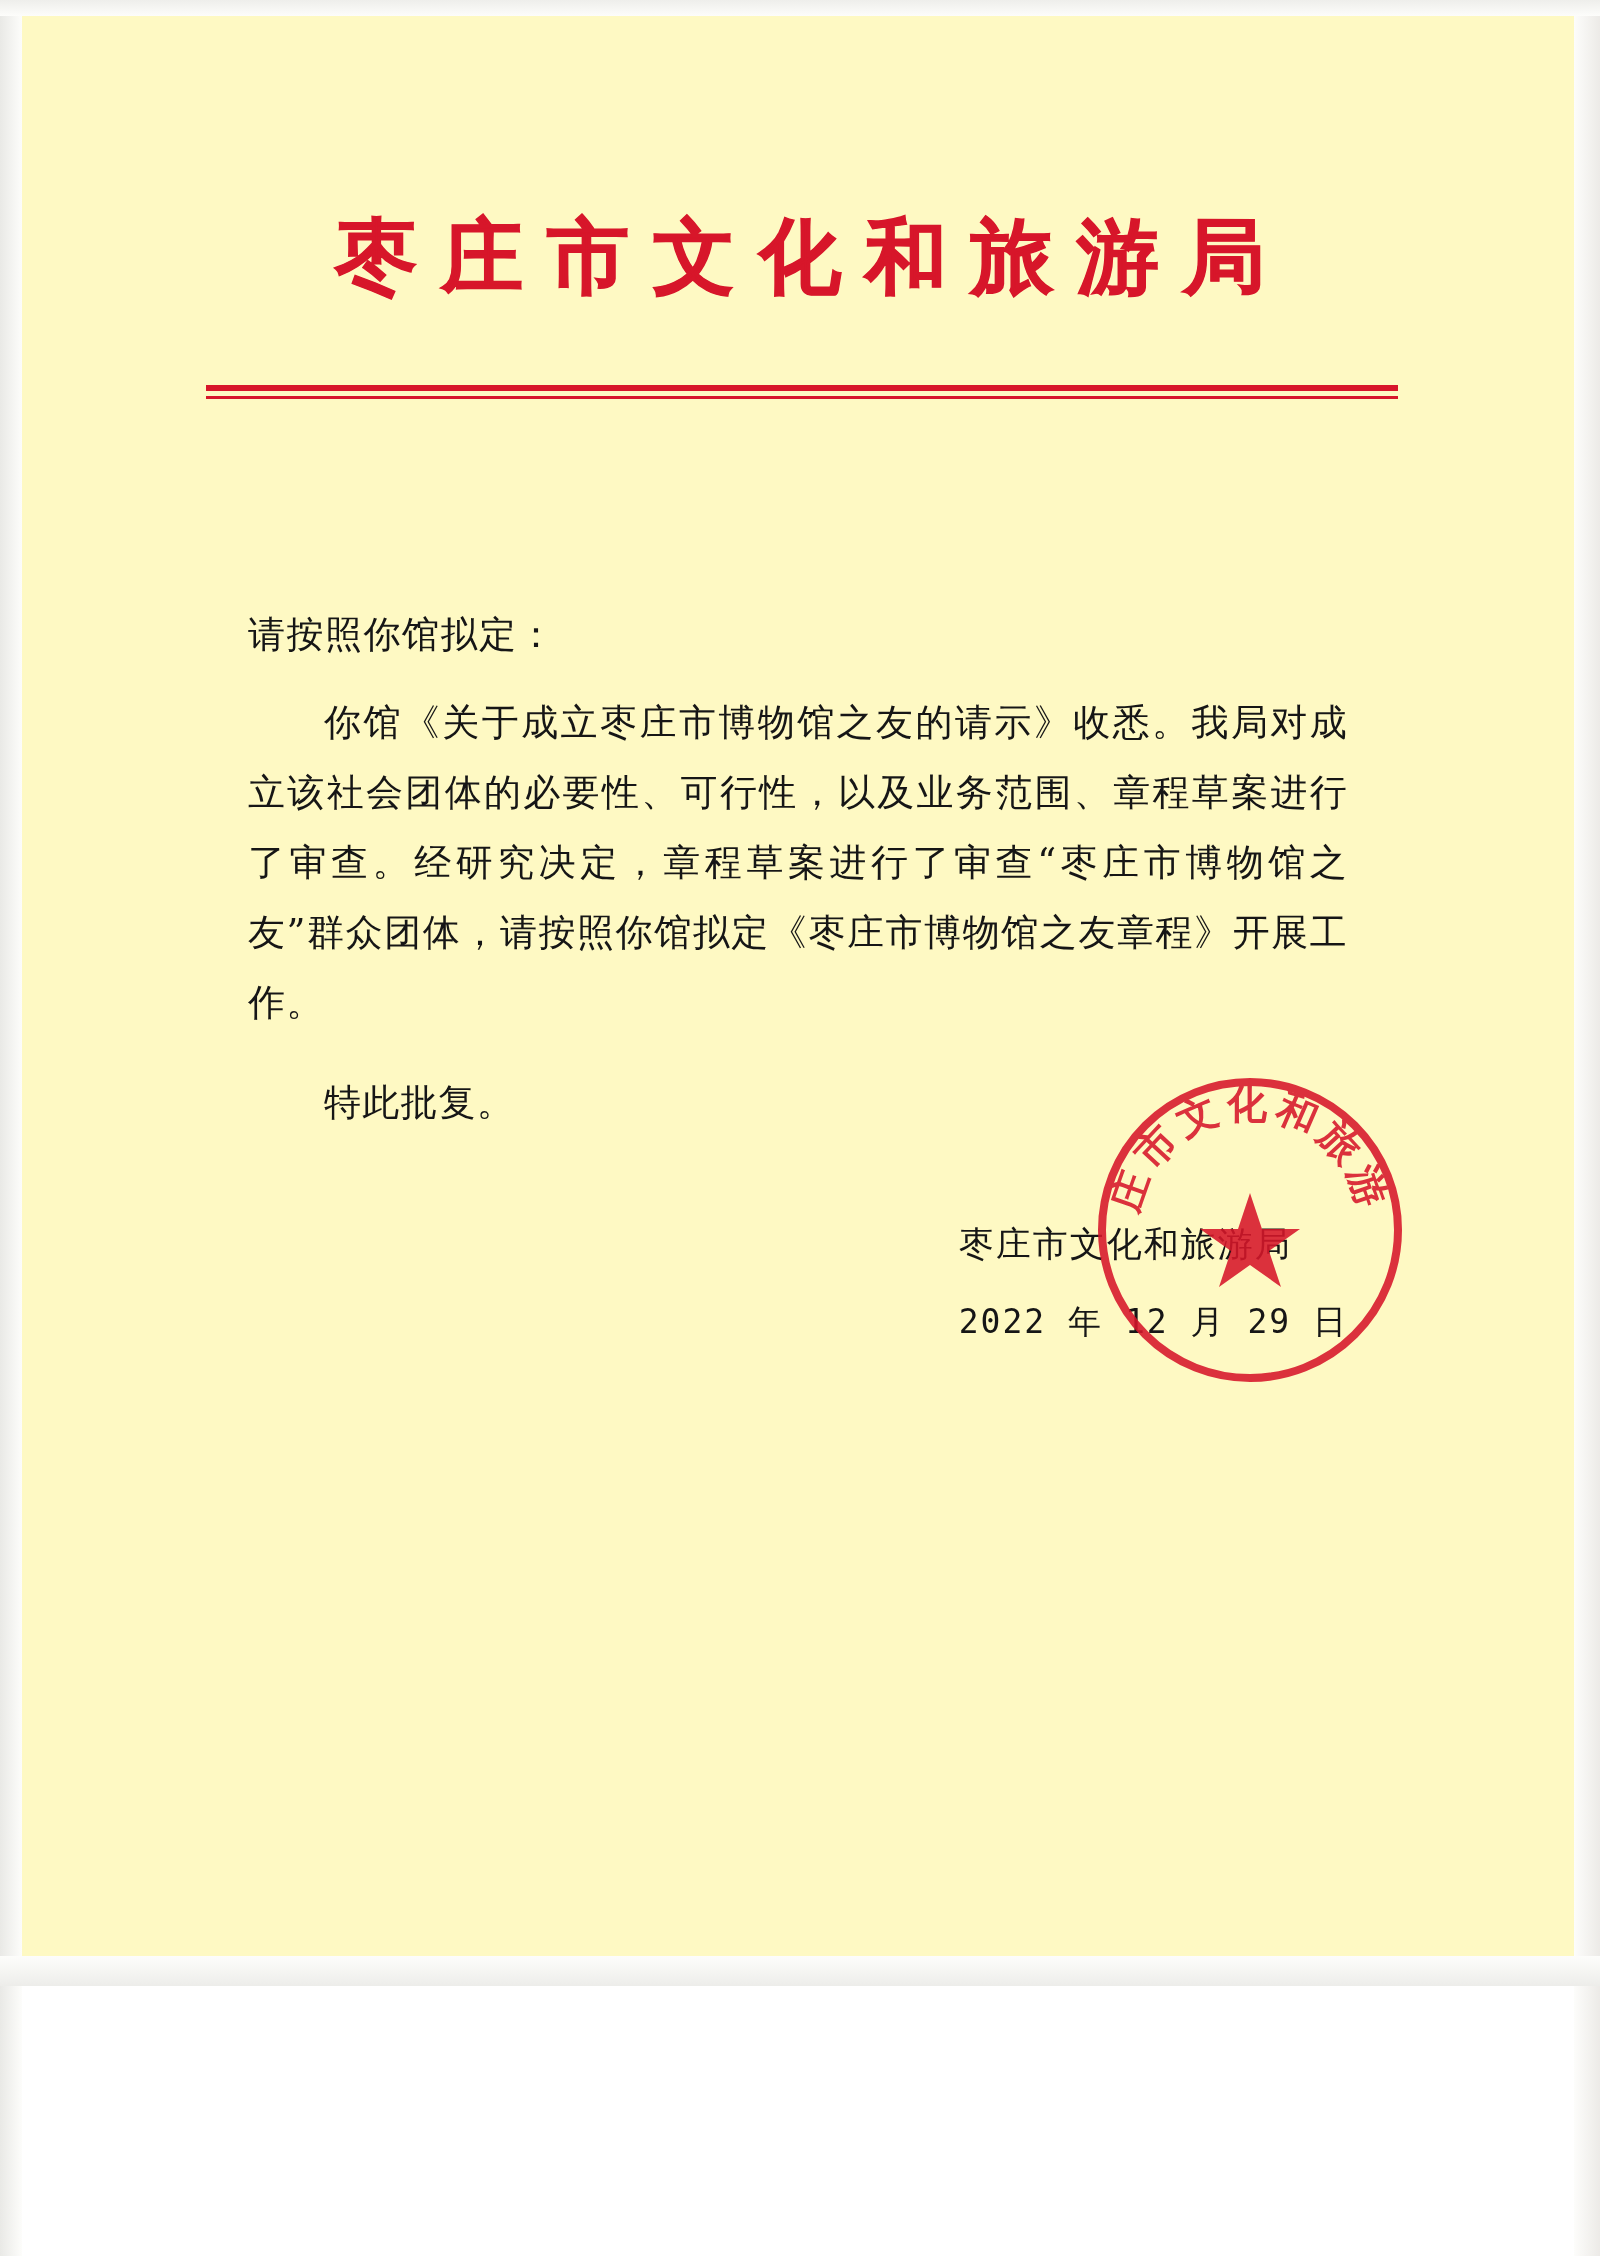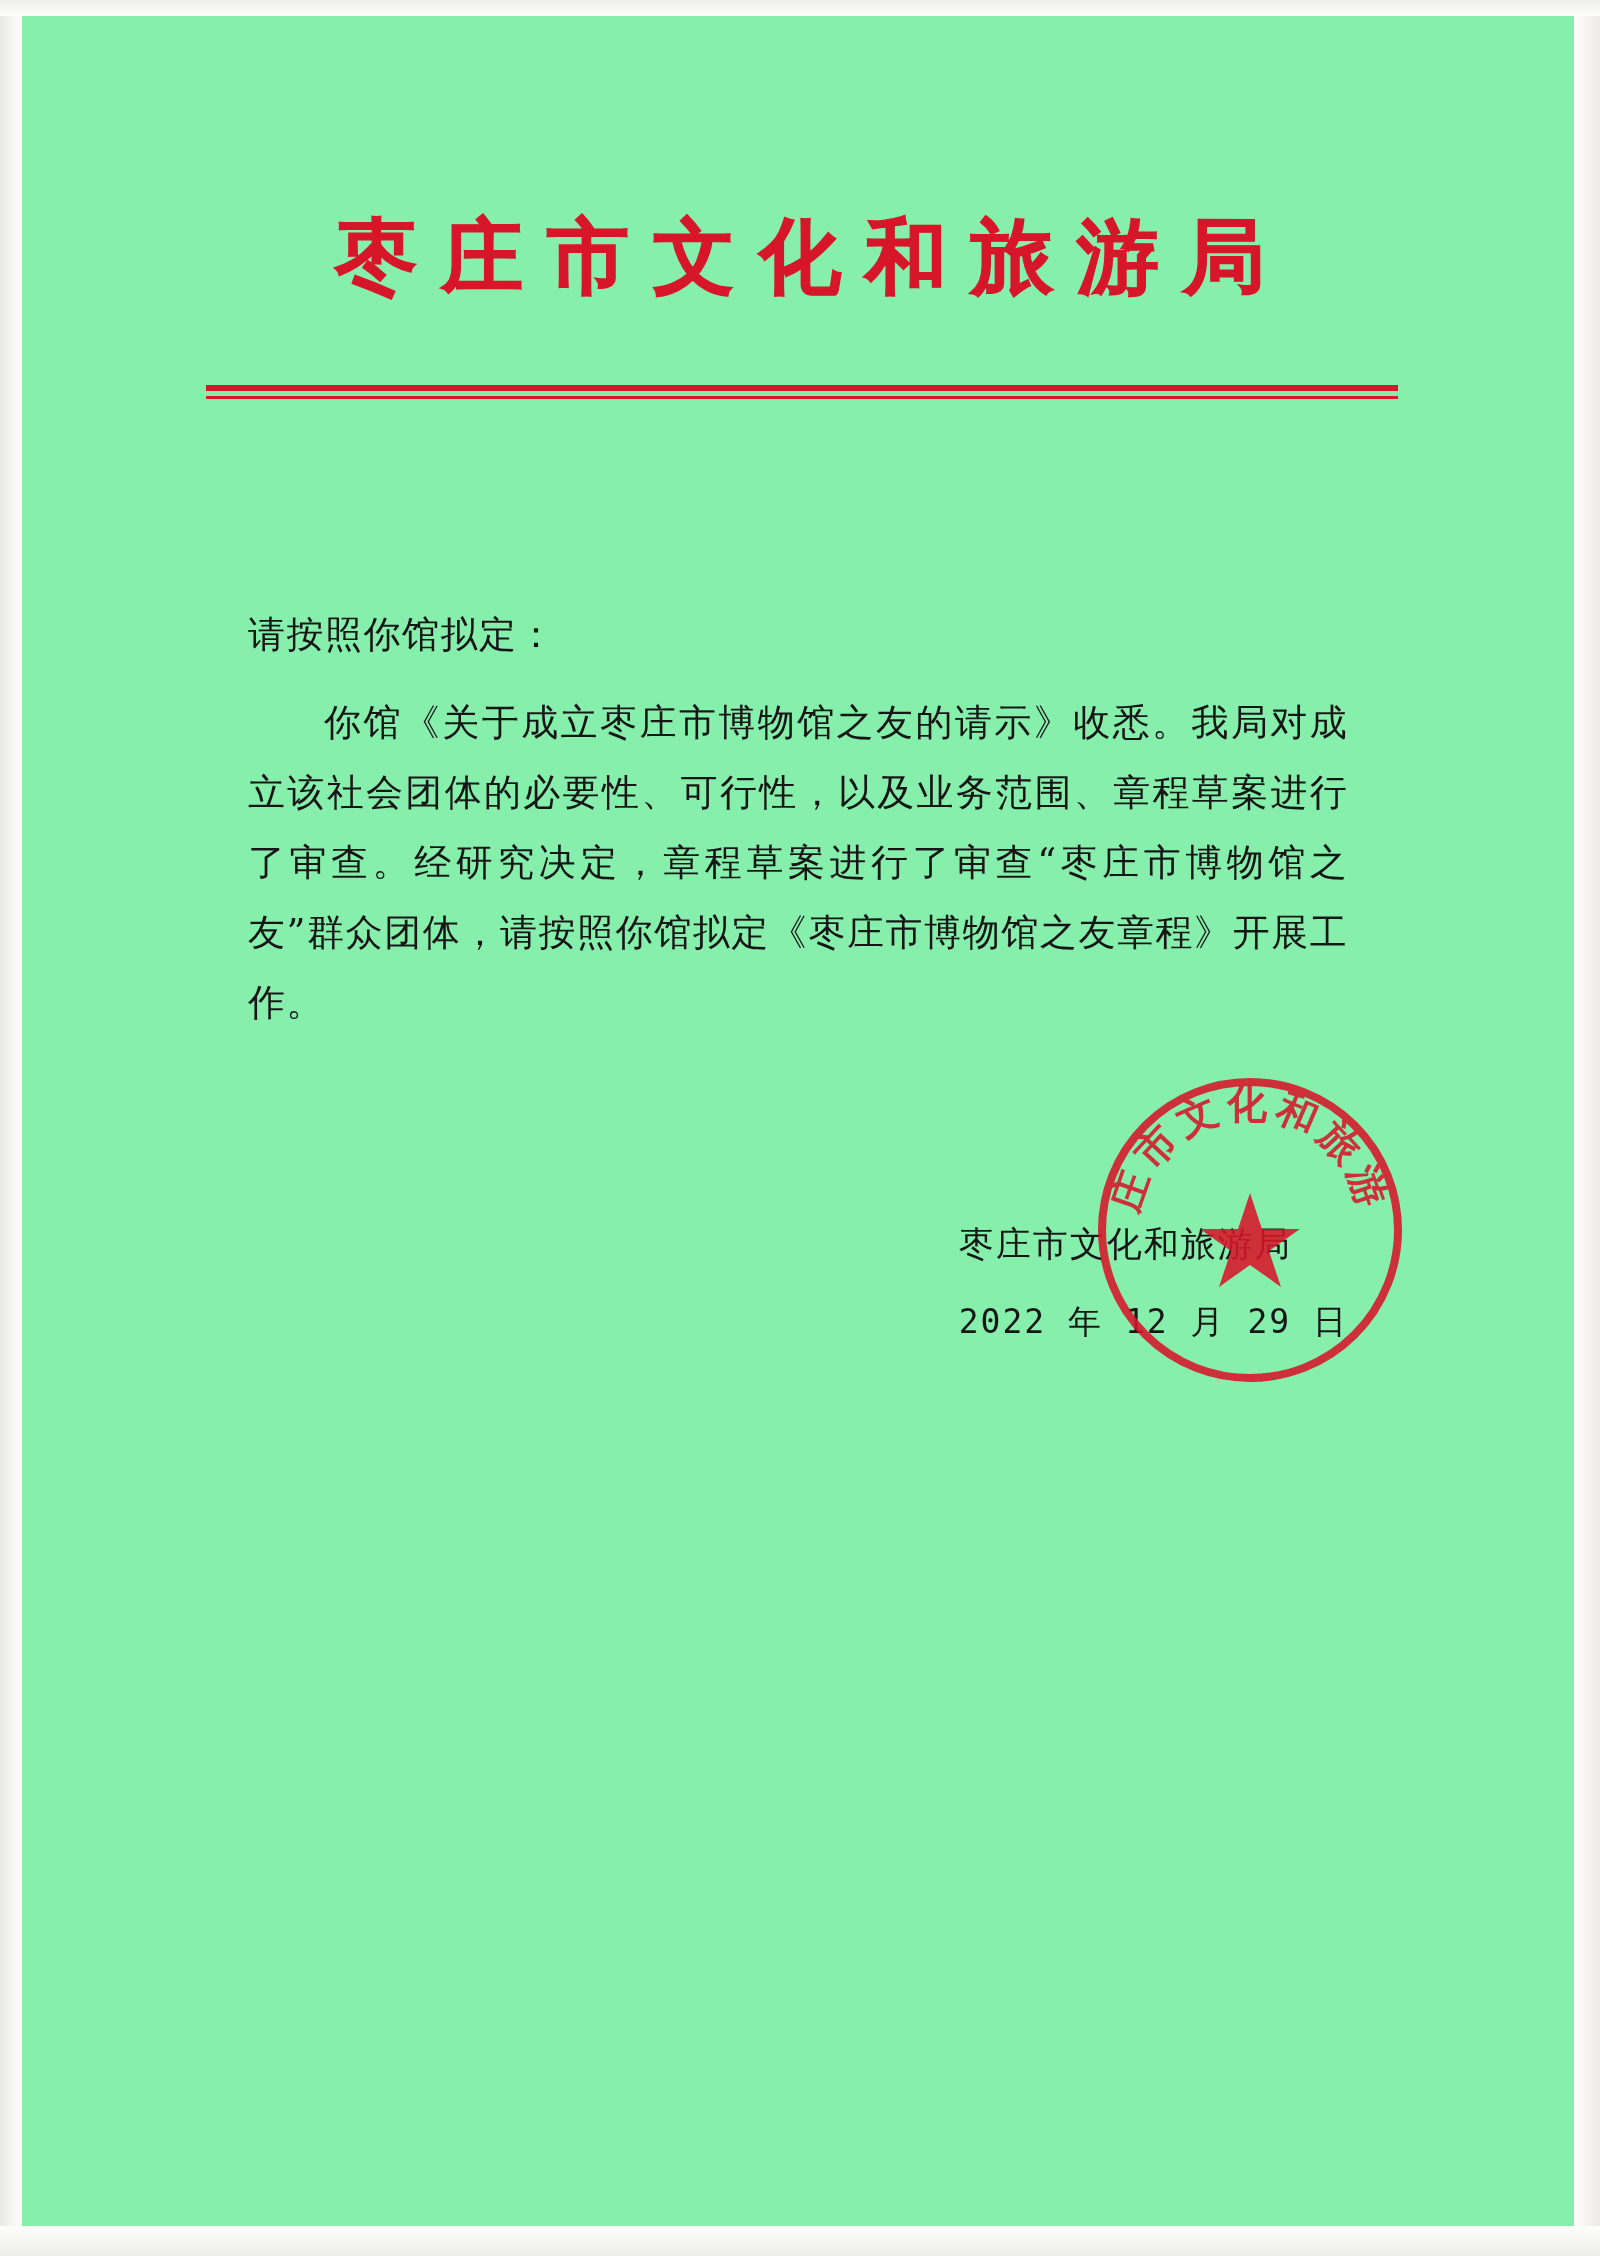--- a/index.html
+++ b/index.html
@@ -13,22 +13,22 @@
     position: relative;
     font-family: "DejaVu Serif", "Liberation Serif", serif;
     overflow: hidden;
   }
 
   
   .page {
     position: absolute;
     left: 0; top: 0;
     width: 1600px;
-    height: 2256px;
-    background: #86efac;
+    height: 1986px;
+    background: #fef9c3;
   }
   .scan-edge-left {
     position: absolute;
     left: 0; top: 0;
     width: 22px; height: 2256px;
     background: linear-gradient(to right, #e9e9e6, #fdfdfb);
   }
   .scan-edge-right {
     position: absolute;
     right: 0; top: 0;
@@ -180,20 +180,21 @@
       <div class="rule-thick"></div>
       <div class="rule-gap"></div>
       <div class="rule-thin"></div>
     </div>
 
 
     <div class="addressee">请按照你馆拟定：</div>
 
     <div class="body-para para-1">你馆《关于成立枣庄市博物馆之友的请示》收悉。我局对成立该社会团体的必要性、可行性，以及业务范围、章程草案进行了审查。经研究决定，章程草案进行了审查“枣庄市博物馆之友”群众团体，请按照你馆拟定《枣庄市博物馆之友章程》开展工作。</div>
 
+    <div class="body-para para-2">特此批复。</div>
 
     <div class="sign-block">
       <div>枣庄市文化和旅游局</div>
       <div class="sign-date">2022 年 12 月 29 日</div>
     </div>
 
     <div class="seal">
       <svg width="310" height="310" viewBox="0 0 310 310" xmlns="http://www.w3.org/2000/svg">
         <g opacity="0.88">
           <circle cx="155" cy="155" r="148" fill="none" stroke="#d7162a" stroke-width="8"></circle>

